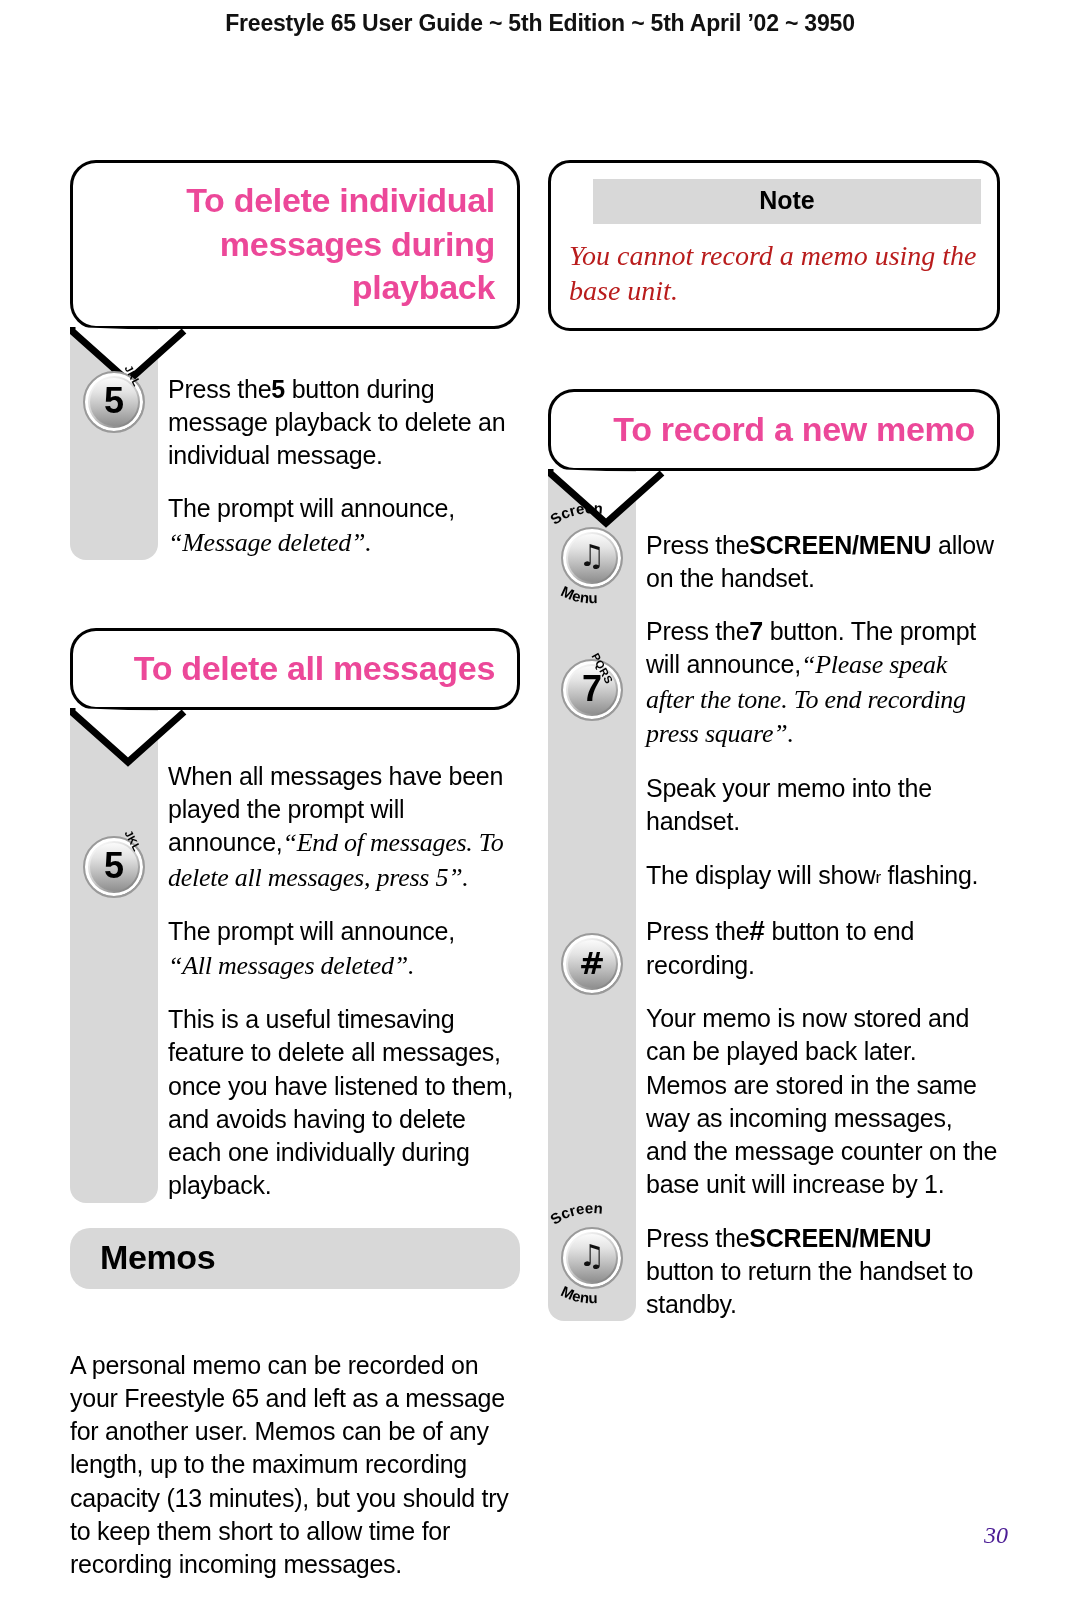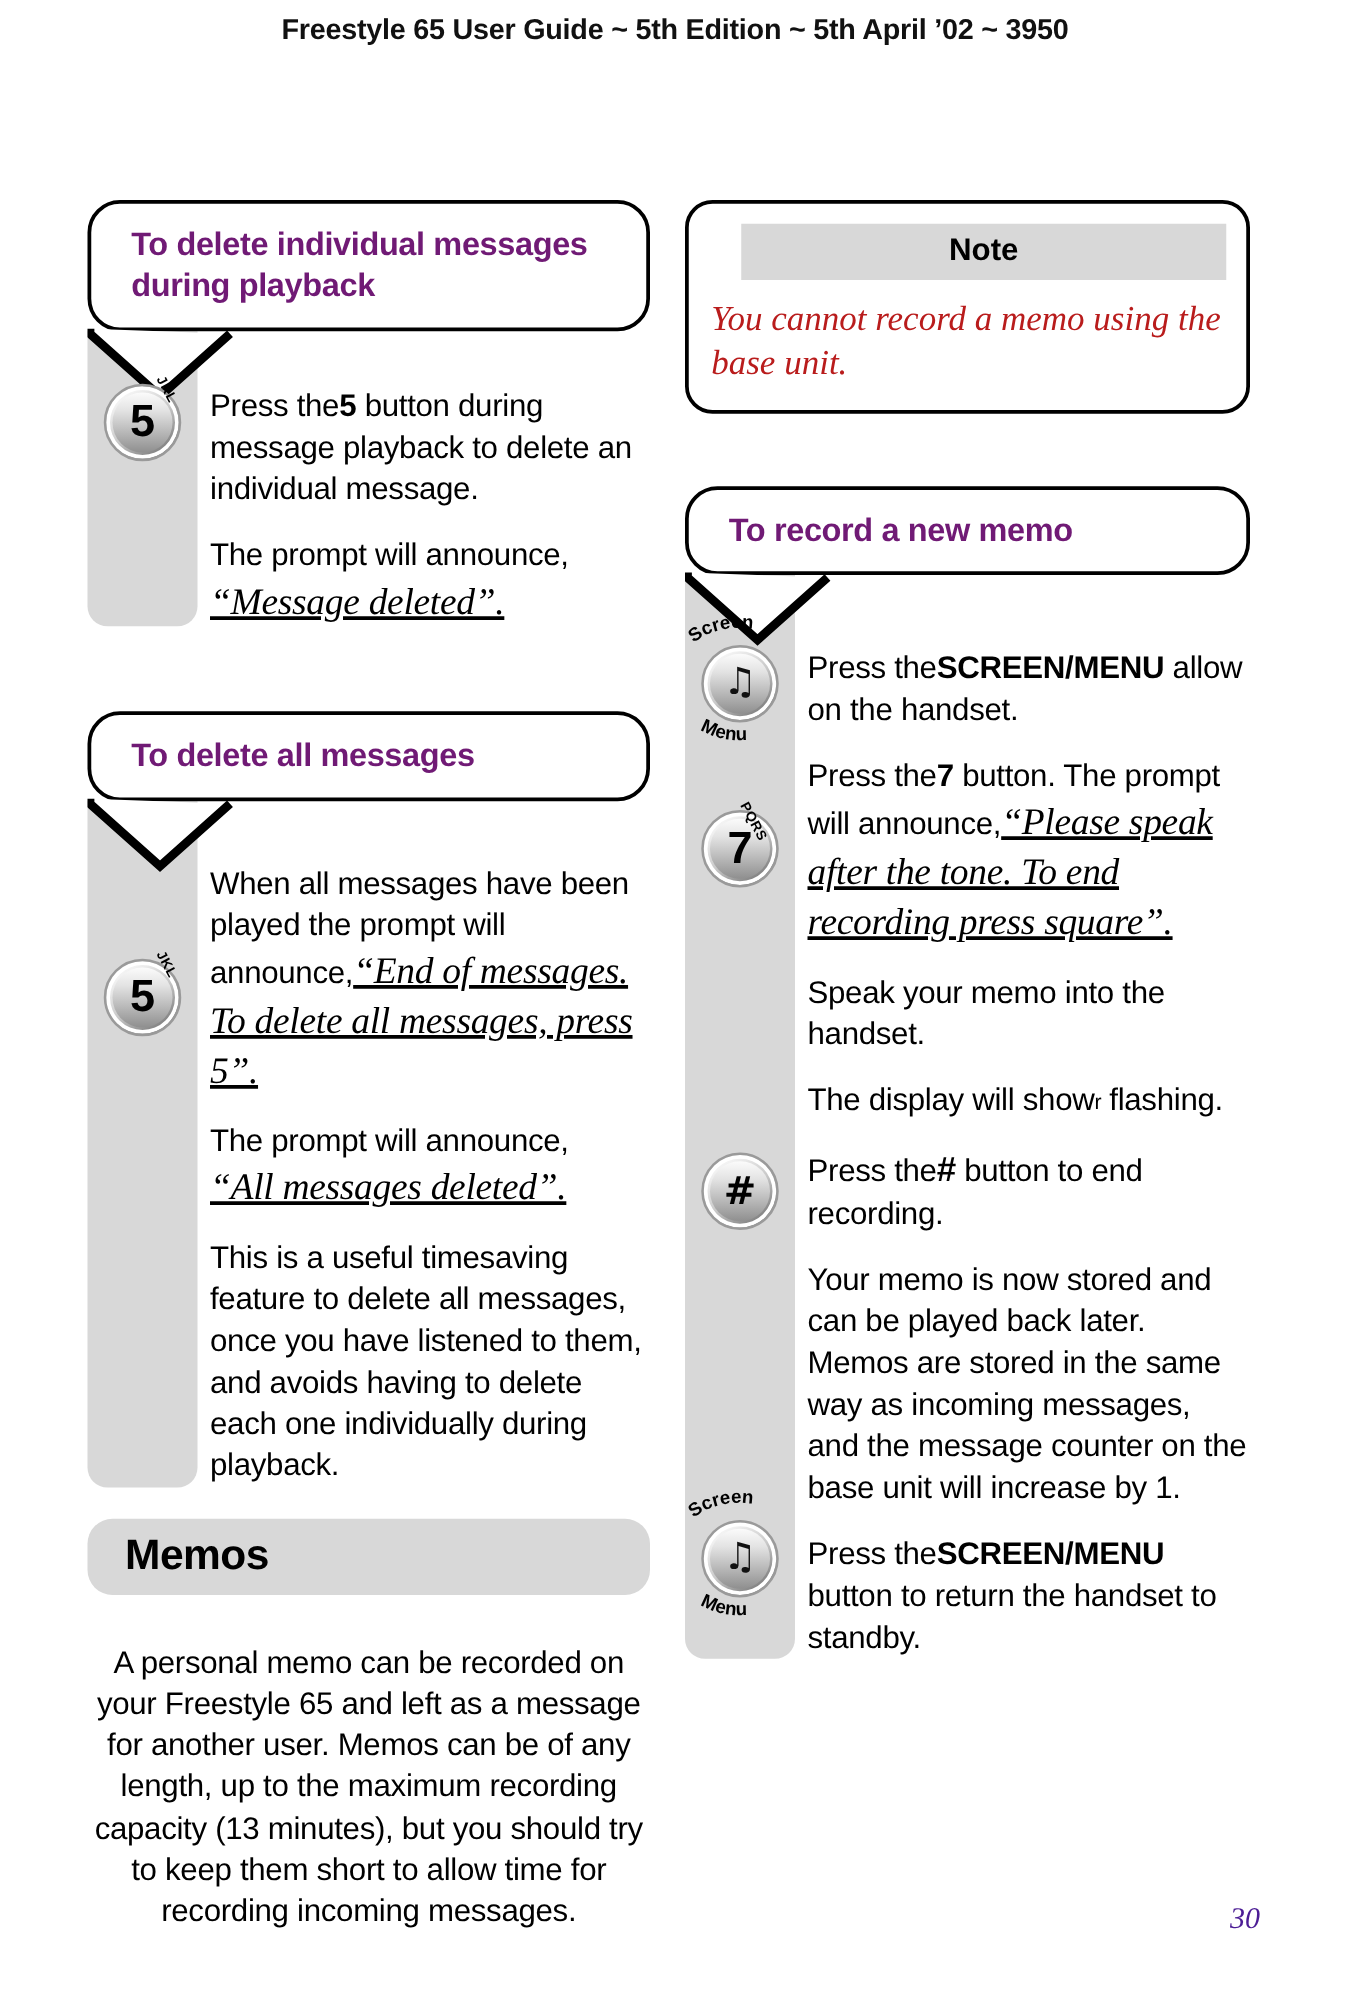--- a/index.html
+++ b/index.html
@@ -45,24 +45,25 @@
     border: 3.5px solid #000;
     border-radius: 26px;
     background: #fff;
     box-sizing: border-box;
     padding: 16px 22px 16px 32px;
     z-index: 3;
   }
   .bubble-title {
     font-family: "Liberation Sans", sans-serif;
     font-weight: bold;
-    font-size: 26px;
+    font-size: 34px;
     line-height: 1.28;
     letter-spacing: -0.3px;
-    color: #701a75;
+    color: #ec4899;
+    text-align: right;
   }
   
   .bubble-tail {
     position: absolute;
     left: 0px;
     top: 100%;
     margin-top: -4px;
     width: 120px;
     height: 62px;
     z-index: 4;
@@ -191,22 +192,21 @@
     font-size: 25px;
     line-height: 1.33;
     letter-spacing: -0.25px;
     color: #000;
   }
   p.body:last-child { margin-bottom: 0; }
   .b  { font-weight: bold; }
   .it {
     font-family: "Liberation Serif", serif;
     font-style: italic;
-    font-size: 30px;
-    text-decoration: underline;
+    font-size: 26px;
   }
   .lcd {
     font-family: "Liberation Sans", sans-serif;
     font-size: 17px;
     letter-spacing: -0.5px;
     vertical-align: 1px;
   }
 
   
   .note-box {
@@ -316,21 +316,21 @@
     <div class="rail-content" style="padding-top:50px;">
       <p class="body"><span>When all messages have been played the prompt will announce,</span><span class="it">“End of messages. To delete all messages, press 5”.</span></p>
       <p class="body"><span>The prompt will announce,</span><br><span class="it">“All messages deleted”.</span></p>
       <p class="body">This is a useful timesaving feature to delete all messages, once you have listened to them, and avoids having to delete each one individually during playback.</p>
     </div>
   </div>
 
   <div class="band" style="margin-top:25px;">
     <div class="band-title">Memos</div>
   </div>
-  <p class="body" style="margin-top:38px;text-align:center;">A personal memo can be recorded on your Freestyle 65 and left as a message for another user. Memos can be of any length, up to the maximum recording capacity (13 minutes), but you should try to keep them short to allow time for recording incoming messages.</p>
+  <p class="body" style="margin-top:60px;">A personal memo can be recorded on your Freestyle 65 and left as a message for another user. Memos can be of any length, up to the maximum recording capacity (13 minutes), but you should try to keep them short to allow time for recording incoming messages.</p>
 
 </div>
 
 <div class="col col-right">
 
   <div class="note-box">
     <div class="note-head">Note</div>
     <div class="note-body">You cannot record a memo using the base unit.</div>
   </div>
 

